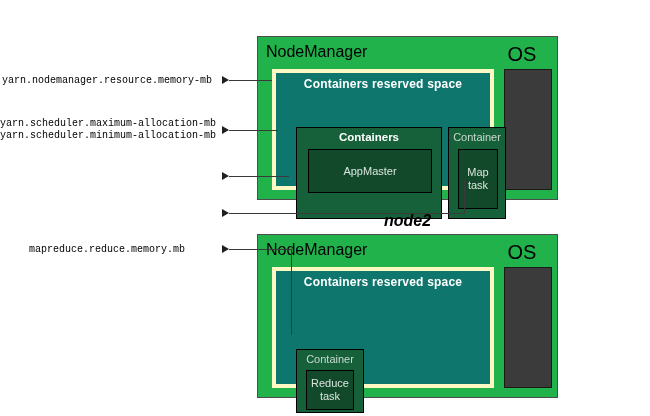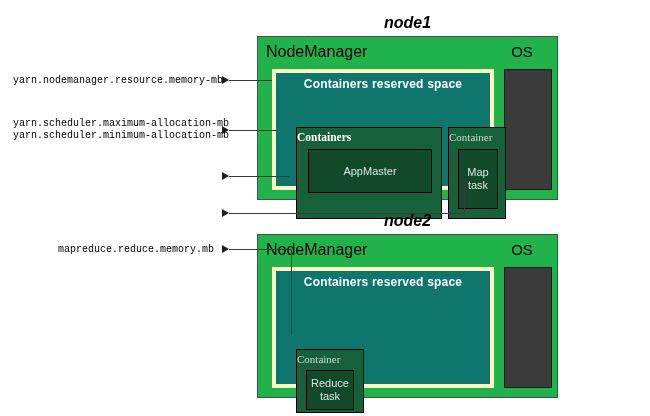--- a/index.html
+++ b/index.html
@@ -56,21 +56,21 @@
     color: #000000;
     font-family: "Liberation Sans", sans-serif;
     white-space: nowrap;
   }
   .os-label {
     position: absolute;
     right: 6px;
     top: 6px;
     width: 58px;
     text-align: center;
-    font-size: 15px;
+    font-size: 20px;
     color: #000000;
     font-family: "Liberation Sans", sans-serif;
     white-space: nowrap;
   }
 
   
   .os-slab {
     position: absolute;
     background: #3b3b3b;
     border: 1px solid #1a1a1a;
@@ -108,24 +108,24 @@
     position: absolute;
     background: #16613a;
     border: 1px solid #000000;
     box-sizing: border-box;
   }
   .cgroup-label {
     position: absolute;
     left: 0;
     top: 3px;
     width: 100%;
-    text-align: left;
+    text-align: center;
     font-size: 11px;
     color: #ffffff;
-    font-family: Liberation Serif, serif;
+    font-family: Liberation Sans, sans-serif;
     white-space: nowrap;
   }
   .cgroup-label.strong {
     font-weight: bold;
     font-size: 11.5px;
   }
   .cgroup-label.dim { color: #c9d8cf; }
 
   
   #n1-containers-group { left: 20px; top: 54px; width: 146px; height: 92px; }
@@ -172,30 +172,28 @@
     border-right: 7px solid #1f1f1f;
   }
 
   
   .prop-label {
     position: absolute;
     font-family: "Liberation Mono", monospace;
     font-size: 10px;
     color: #000000;
     white-space: nowrap;
-    text-align: right;
-    padding-left: 13px;
+    text-align: center;
   }
 </style>
 </head>
 <body>
 
 <div class="canvas">
 
-  <div class="node-title" id="node1-title">node1</div>
 
   <div class="node-box" id="node1-box">
     <div class="nm-label">NodeManager</div>
     <div class="os-label">OS</div>
 
     <div class="os-slab" id="node1-os-slab"></div>
 
     <div class="reserved" id="node1-reserved">
       <div class="reserved-label">Containers reserved space</div>
 

